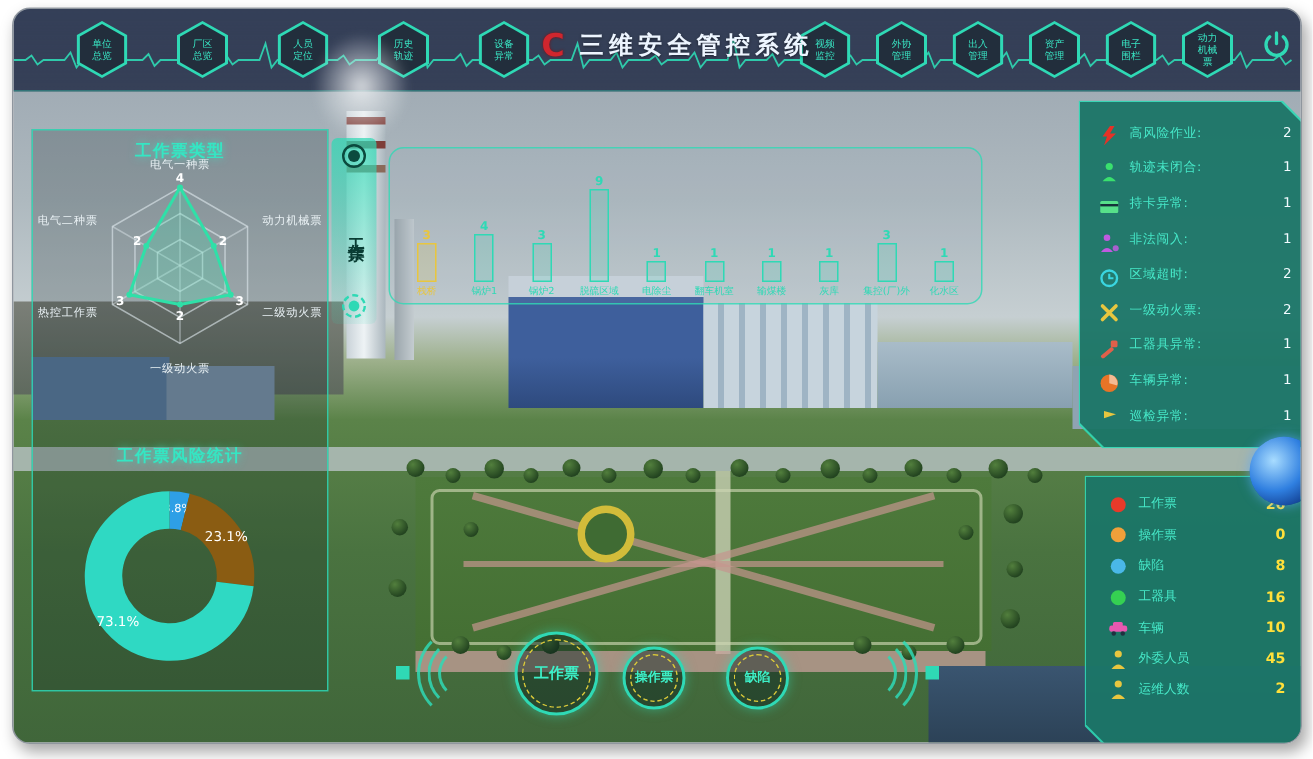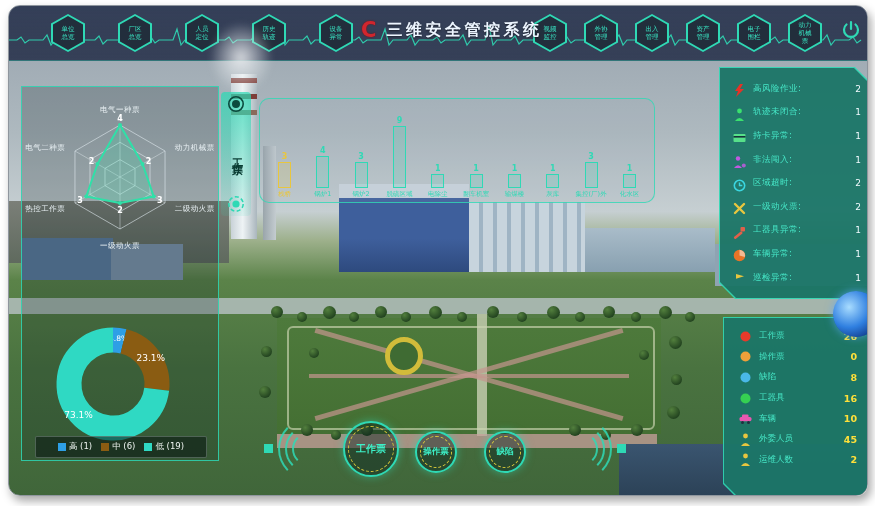--- a/index.html
+++ b/index.html
@@ -217,20 +217,21 @@
         </div>
       <div class="power">
         <svg width="22" height="22" viewBox="0 0 22 22">
           <path d="M11 3 V10" stroke="#2fd9b5" stroke-width="2.2" stroke-linecap="round"></path>
           <path d="M6.5 5.5 a7 7 0 1 0 9 0" fill="none" stroke="#2fd9b5" stroke-width="2.2" stroke-linecap="round"></path>
         </svg>
       </div>
     </div>
 
     <div class="left-panel">
+      <div id="radar-title" class="panel-title">工作票类型</div>
       <svg id="radar-svg" width="196" height="200" viewBox="0 0 196 200">
           <polygon points="98,72.66666666666667 113.01110699893027,81.33333333333333 113.01110699893027,98.66666666666666 98,107.33333333333333 82.98889300106973,98.66666666666667 82.98889300106973,81.33333333333333" fill="none" stroke="#dfe9ee" stroke-opacity=".6" stroke-width="1"></polygon>
           <polygon points="98,55.333333333333336 128.02221399786055,72.66666666666667 128.02221399786055,107.33333333333333 98,124.66666666666666 67.97778600213947,107.33333333333334 67.97778600213947,72.66666666666666" fill="none" stroke="#dfe9ee" stroke-opacity=".6" stroke-width="1"></polygon>
           <polygon points="98,38 143.0333209967908,64 143.03332099679082,116 98,142 52.9666790032092,116.00000000000001 52.966679003209194,63.99999999999999" fill="none" stroke="#dfe9ee" stroke-opacity=".6" stroke-width="1"></polygon>
           <line x1="98" y1="90" x2="98" y2="38" stroke="#dfe9ee" stroke-opacity=".45" stroke-width="1"></line>
           <line x1="98" y1="90" x2="143.0333209967908" y2="64" stroke="#dfe9ee" stroke-opacity=".45" stroke-width="1"></line>
           <line x1="98" y1="90" x2="143.03332099679082" y2="116" stroke="#dfe9ee" stroke-opacity=".45" stroke-width="1"></line>
           <line x1="98" y1="90" x2="98" y2="142" stroke="#dfe9ee" stroke-opacity=".45" stroke-width="1"></line>
           <line x1="98" y1="90" x2="52.9666790032092" y2="116.00000000000001" stroke="#dfe9ee" stroke-opacity=".45" stroke-width="1"></line>
           <line x1="98" y1="90" x2="52.966679003209194" y2="63.99999999999999" stroke="#dfe9ee" stroke-opacity=".45" stroke-width="1"></line>
@@ -247,42 +248,29 @@
           <text x="58.16283142591583" y="116.00000000000001" text-anchor="middle" fill="#fff" font-size="8" font-weight="bold">3</text>
           <circle cx="75.4833395016046" cy="77" r="2" fill="#2fe0a8"></circle>
           <text x="69.42116167511352" y="76.5" text-anchor="middle" fill="#fff" font-size="8" font-weight="bold">2</text>
           <text x="98" y="25" text-anchor="middle" fill="#e9f1f4" font-size="7.5" letter-spacing=".5">电气一种票</text>
           <text x="152.82754963085074" y="62.5" text-anchor="start" fill="#e9f1f4" font-size="7.5" letter-spacing=".5">动力机械票</text>
           <text x="152.82754963085077" y="123.49999999999999" text-anchor="start" fill="#e9f1f4" font-size="7.5" letter-spacing=".5">二级动火票</text>
           <text x="98" y="161" text-anchor="middle" fill="#e9f1f4" font-size="7.5" letter-spacing=".5">一级动火票</text>
           <text x="43.17245036914925" y="123.50000000000003" text-anchor="end" fill="#e9f1f4" font-size="7.5" letter-spacing=".5">热控工作票</text>
           <text x="43.172450369149246" y="62.49999999999999" text-anchor="end" fill="#e9f1f4" font-size="7.5" letter-spacing=".5">电气二种票</text>
         </svg>
+      <div id="donut-title" class="panel-title">工作票风险统计</div>
       <svg id="donut-svg" width="196" height="150" viewBox="0 0 196 150">
           <path d="M91 31 A44 44 0 0 1 101.52243277042487 32.27672287157868" fill="none" stroke="#2e9fe6" stroke-width="25"></path>
           <text x="96.54468729174486" y="32.33539179148952" text-anchor="middle" fill="#fff" font-size="7.5">3.8%</text>
           <path d="M101.52988922865254 32.27856003325371 A44 44 0 0 1 134.6801154502911 80.29599039361287" fill="none" stroke="#8a5c12" stroke-width="25"></path>
           <text x="128.8572578311082" y="51.86902165036683" text-anchor="middle" fill="#fff" font-size="9">23.1%</text>
           <path d="M134.67919046031437 80.30361393123421 A44 44 0 1 1 90.99232055133017 31.00000067015832" fill="none" stroke="#2fd9c3" stroke-width="25"></path>
           <text x="56.568505584129376" y="108.50364227907662" text-anchor="middle" fill="#fff" font-size="9">73.1%</text>
         </svg>
-      <div id="donut-legend">
-          <span class="lg-item">
-            <span class="lg-sq" style="background: rgb(46, 159, 230);"></span>
-            <span>高 (1)</span>
-          </span>
-          <span class="lg-item">
-            <span class="lg-sq" style="background: rgb(138, 92, 18);"></span>
-            <span>中 (6)</span>
-          </span>
-          <span class="lg-item">
-            <span class="lg-sq" style="background: rgb(47, 217, 195);"></span>
-            <span>低 (19)</span>
-          </span>
-        </div>
     </div>
 
     <div class="wt-tab">
       <svg width="18" height="18" viewBox="0 0 18 18">
         <circle cx="9" cy="9" r="7.2" fill="none" stroke="#0b4a3e" stroke-width="1.6"></circle>
         <circle cx="9" cy="9" r="4" fill="#0b4a3e"></circle>
       </svg>
       <span class="vtext">工作票</span>
       <svg width="18" height="18" viewBox="0 0 18 18">
         <circle cx="9" cy="9" r="7.2" fill="none" stroke="#2fd9b5" stroke-width="1.6" stroke-dasharray="4 2.5"></circle>

